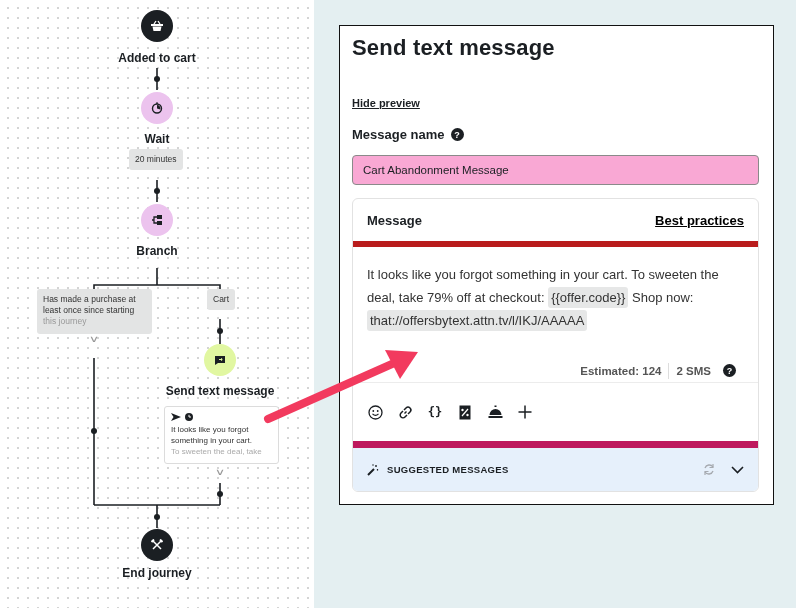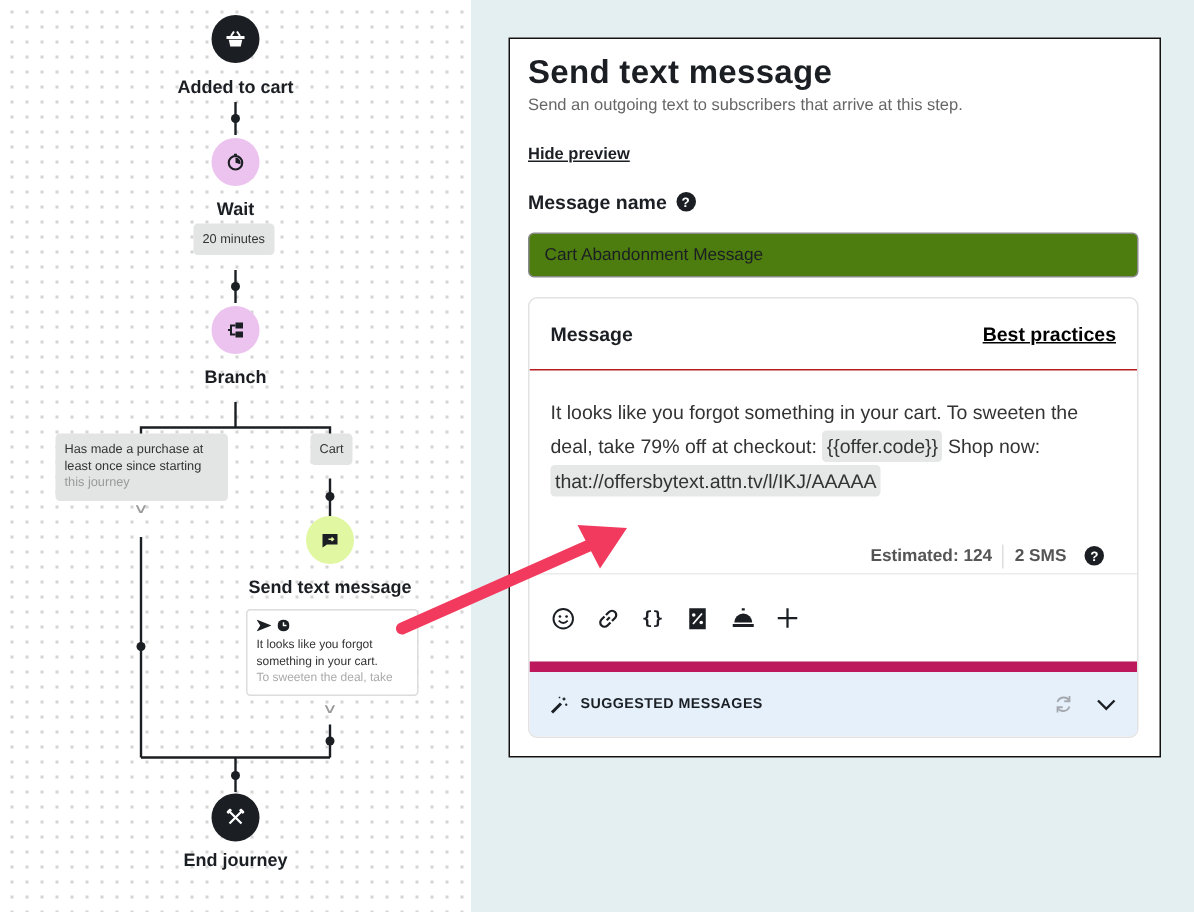--- a/index.html
+++ b/index.html
@@ -47,27 +47,27 @@
     background: #fff; border: 1.5px solid #111;
   }
   .panel-title { position: absolute; left: 12px; top: 9px; font-size: 22px; font-weight: bold; color: #1b1f23; letter-spacing: 0.2px; }
   .panel-sub { position: absolute; left: 12px; top: 38px; font-size: 11px; color: #666; }
   .hide-preview { position: absolute; left: 12px; top: 71px; font-size: 11px; font-weight: bold; color: #1b1f23; text-decoration: underline; cursor: pointer; }
   .field-label { position: absolute; left: 12px; top: 101px; font-size: 13px; font-weight: bold; color: #1b1f23; display: flex; align-items: center; gap: 6px; }
   .help { width: 13px; height: 13px; border-radius: 50%; background: #1b1f23; color: #fff; font-size: 9px; font-weight: bold; display: inline-flex; align-items: center; justify-content: center; }
   .name-input {
     position: absolute; left: 12px; top: 129px; width: 407px; height: 30px;
     border: 1px solid #8a8a8a; border-radius: 4px; padding: 0 10px;
-    font-size: 11.5px; color: #1b1f23; font-family: "Liberation Sans", sans-serif; background: #4d7c0f;
+    font-size: 11.5px; color: #1b1f23; font-family: "Liberation Sans", sans-serif; background: #f9a8d4;
   }
   .msg-card {
     position: absolute; left: 12px; top: 172px; width: 407px; height: 294px;
     border: 1px solid #e2e2e2; border-radius: 6px; overflow: hidden; background: #fff;
   }
-  .msg-head { height: 48px; border-bottom: 1px solid #b91c1c; display: flex; align-items: center; justify-content: space-between; padding: 0 14px; }
+  .msg-head { height: 48px; border-bottom: 6px solid #b91c1c; display: flex; align-items: center; justify-content: space-between; padding: 0 14px; }
   .msg-head .lbl { font-size: 13px; font-weight: bold; color: #1b1f23; }
   .msg-head .bp { font-size: 13px; font-weight: bold; color: #000000; text-decoration: underline; cursor: pointer; }
   .msg-body { padding: 16px 14px 0 14px; font-size: 13px; line-height: 23px; color: #333; height: 112px; }
   .token { background: #e6e7e7; border-radius: 3px; padding: 3px 3px; color: #333; }
   .msg-count { height: 24px; display: flex; justify-content: flex-end; align-items: center; padding-right: 22px; font-size: 11.5px; color: #555; font-weight: bold; border-bottom: 1px solid #ececec; }
   .msg-count .sep { width: 1px; height: 16px; background: #ddd; margin: 0 7px; }
   .msg-count .help { margin-left: 12px; }
   .toolbar { height: 58px; display: flex; align-items: center; padding-left: 14px; gap: 14px; }
   .tool { width: 16px; height: 16px; display: flex; align-items: center; justify-content: center; cursor: pointer; color: #1b1f23; }
   .suggest { height: 50px; background: #e6f0fb; border-top: 7px solid #be185d; display: flex; align-items: center; padding: 0 14px; justify-content: space-between; }
@@ -167,21 +167,20 @@
     <svg width="12" height="12" viewBox="0 0 12 12">
       <path d="M2 10 L10 2 M10 10 L2 2" stroke="#fff" stroke-width="1.5"></path>
       <path d="M0.5 3 L3 0.5 M9 0.5 L11.5 3" stroke="#fff" stroke-width="2"></path>
     </svg>
   </div>
   <div class="node-label" style="left:157px;top:566px;">End journey</div>
 </div>
 
 <div class="panel">
   <div class="panel-title">Send text message</div>
-  <div class="panel-sub">Send an outgoing text to subscribers that arrive at this step.</div>
   <div class="hide-preview">Hide preview</div>
   <div class="field-label">
     <span>Message name</span>
     <span class="help">?</span>
   </div>
   <input class="name-input" type="text" value="Cart Abandonment Message" style="">
 
   <div class="msg-card">
     <div class="msg-head">
       <span class="lbl">Message</span>

